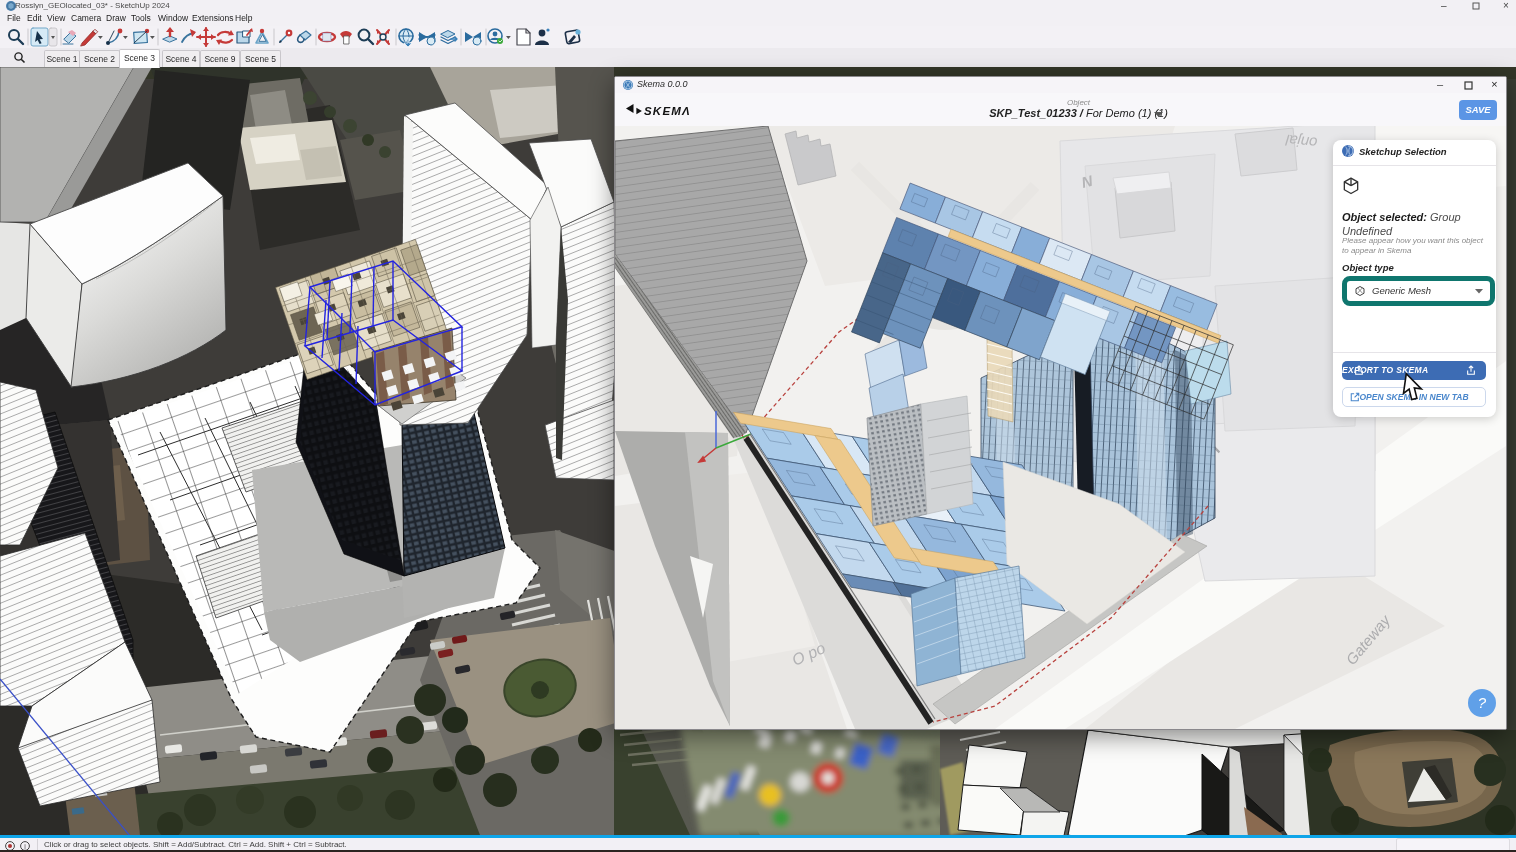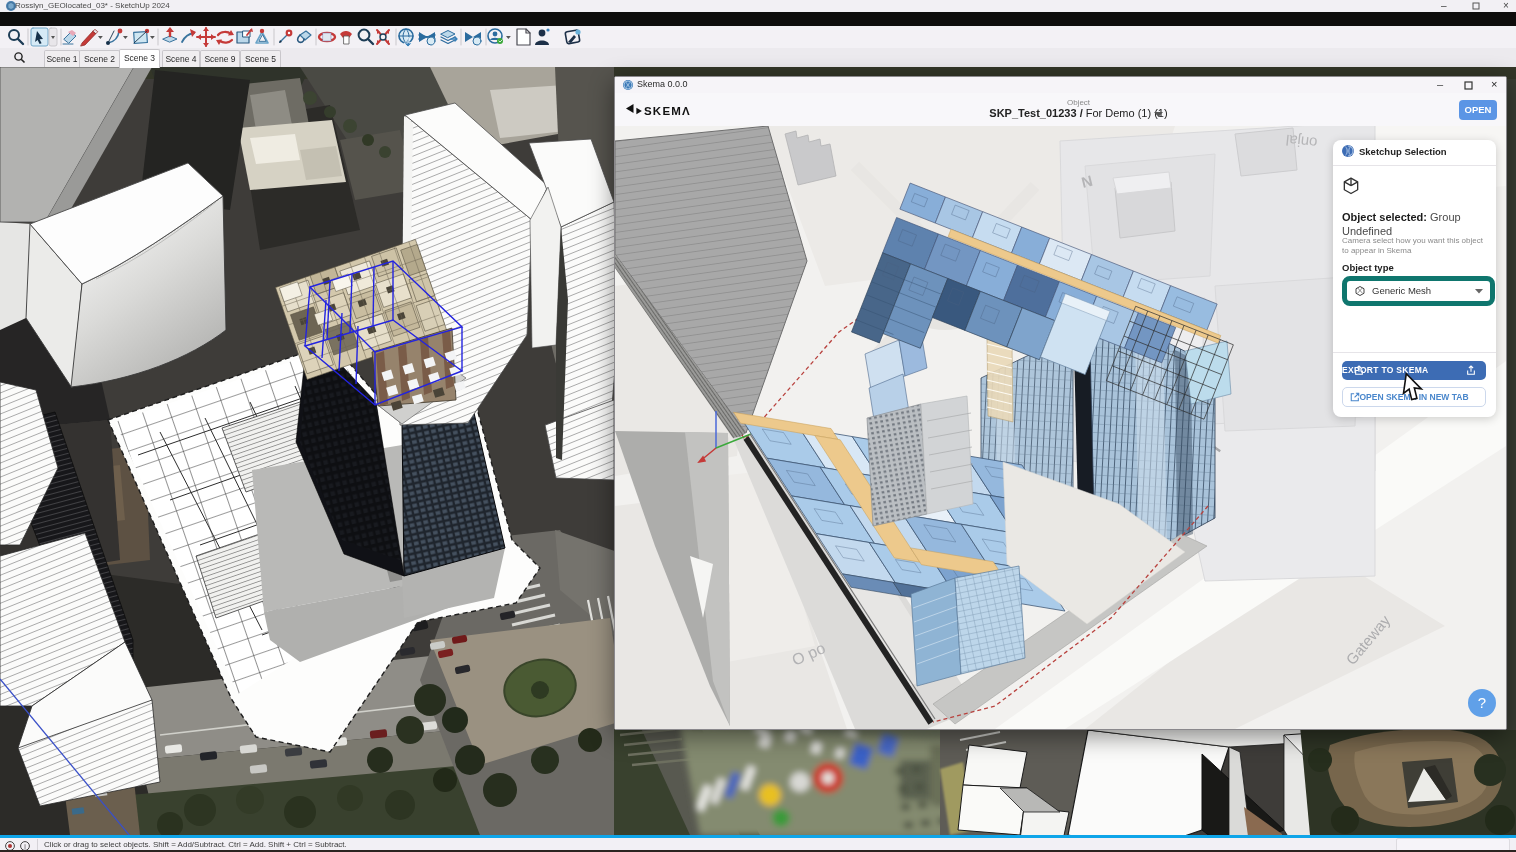--- a/index.html
+++ b/index.html
@@ -4,21 +4,21 @@
 #app{position:absolute;left:0;top:0;width:1516px;height:852px;}
 .titlebar{position:absolute;left:0;top:0;width:1516px;height:12px;background:#f2f0f4;}
 .titlebar .tt{position:absolute;left:15px;top:1px;font-size:8.5px;color:#4a4a4a;}
 .menubar{position:absolute;left:0;top:12px;width:1516px;height:14px;background:#f2f0f4;font-size:8.5px;color:#1c1c1c;}
 .menubar span{position:absolute;top:1px;}
 .toolbar{position:absolute;left:0;top:26px;width:1516px;height:22px;background:#f3f1f5;border-bottom:1px solid #dcdade;}
 .tabbar{position:absolute;left:0;top:48px;width:1516px;height:19px;background:#eceaee;border-bottom:1px solid #d7d5d9;}
 .tab{position:absolute;top:2px;height:16px;background:#f0eef0;border:1px solid #c9c7cb;border-bottom:none;font-size:8.5px;color:#2a2a2a;text-align:center;line-height:16px;border-radius:2px 2px 0 0;}
 .tab.active{background:#ffffff;top:1px;height:18px;z-index:2;}
 #vp{position:absolute;left:0;top:67px;width:1516px;height:768px;}
-#skema{position:absolute;left:614px;top:76px;width:893px;height:654px;background:#f2f1ef;border:1px solid #8a888c;border-radius:2px;box-shadow:0 6px 24px rgba(0,0,0,.45);box-sizing:border-box;overflow:hidden;}
+#skema{position:absolute;left:614px;top:76px;width:893px;height:654px;background:#f2f1ef;border:1px solid #8a888c;border-radius:2px;box-shadow:0 6px 24px rgba(0,0,0,.45);box-sizing:border-box;overflow:hidden;font-style:italic;}
 .sk-title{position:absolute;left:0;top:0;width:100%;height:16px;background:#f6f4f8;font-size:9px;color:#2a2a2a;}
 .sk-head{position:absolute;left:0;top:16px;width:100%;height:33px;background:#f8f7fa;border-bottom:1px solid #e3e1e5;padding-left:36px;}
 .sk-canvas{position:absolute;left:0;top:49px;width:891px;height:603px;}
 .sidebar{position:absolute;left:718px;top:63px;width:163px;height:277px;background:#fff;border-radius:8px;box-shadow:0 2px 10px rgba(0,0,0,.18);}
 .statusbar{position:absolute;left:0;top:835px;width:1516px;height:15px;background:#f2f0f5;border-top:3px solid #0ea5e9;font-size:8px;color:#3c3c3c;}
 .winbtn{position:absolute;color:#444;font-size:10px;}
 </style></head><body>
 <div id="app">
 
 <div class="titlebar">
@@ -27,20 +27,31 @@
         <path d="M2 3l3-1.5L8 3v4L5 8.5 2 7z" fill="#7aa8cc" stroke="#2a5a80" stroke-width=".5"></path>
       </svg>
  <span class="tt" style="font-size:8px">Rosslyn_GEOlocated_03* - SketchUp 2024</span>
  <span class="winbtn" style="left:1441px;top:0px">–</span>
  <svg style="position:absolute;left:1472px;top:2px" width="8" height="8">
         <rect x="1" y="1" width="6" height="6" fill="none" stroke="#555" stroke-width="1"></rect>
       </svg>
  <span class="winbtn" style="left:1503px;top:0px">×</span>
 </div>
 
+<div class="menubar">
+ <span style="left:7px">File</span>
+      <span style="left:27px">Edit</span>
+      <span style="left:47px">View</span>
+ <span style="left:71px">Camera</span>
+      <span style="left:106px">Draw</span>
+      <span style="left:131px">Tools</span>
+ <span style="left:158px">Window</span>
+      <span style="left:192px">Extensions</span>
+      <span style="left:235px">Help</span>
+</div>
 
 <div class="toolbar"><svg width="1516" height="22" id="tbicons">
 <g stroke-linecap="round" stroke-linejoin="round">
 
 <circle cx="14" cy="9" r="5" fill="none" stroke="#1d3d56" stroke-width="2"></circle>
           <line x1="18" y1="13" x2="23" y2="18" stroke="#1d3d56" stroke-width="2.4"></line>
 <line x1="28" y1="3" x2="28" y2="19" stroke="#c9c7cb" stroke-width="1"></line>
 
 <rect x="31" y="2" width="17" height="18" rx="2" fill="#d6eaf6" stroke="#72a7c8" stroke-width="1"></rect>
 <path d="M37 5l6 8-3.4.2 2 4-2 .8-2-4L35 16z" fill="#16314a"></path>
@@ -553,21 +564,21 @@
   <svg style="position:absolute;left:11px;top:9px" width="76" height="16" viewBox="0 0 76 16">
    <path d="M0 6.5L7.5 2v9L0 6.5z" fill="#111"></path>
    <path d="M10.5 9L16 5.8v6.4L10.5 9z" fill="#111" transform="rotate(180 13.2 9)"></path>
    <text x="18" y="12.5" font-size="11.5" font-weight="bold" letter-spacing="1.2" fill="#111" font-family="Liberation Sans,sans-serif">SKEMΛ</text>
   </svg>
   <div style="position:absolute;left:0;top:5px;width:100%;text-align:center;font-size:8px;color:#8a8a8a">Object</div>
   <div style="position:absolute;left:0;top:14px;width:100%;text-align:center;font-size:11px;color:#222"><b>SKP_Test_01233 /</b> For Demo (1) (1)</div>
   <svg style="position:absolute;left:539px;top:19px" width="9" height="6">
           <path d="M0 0l4.5 5L9 0z" fill="#555"></path>
         </svg>
-  <div style="position:absolute;left:844px;top:7px;width:38px;height:20px;background:#5b95e5;border-radius:4px;color:#fff;font-size:9.5px;font-weight:bold;text-align:center;line-height:20px">OPEN</div>
+  <div style="position:absolute;left:844px;top:7px;width:38px;height:20px;background:#5b95e5;border-radius:4px;color:#fff;font-size:9.5px;font-weight:bold;text-align:center;line-height:20px">SAVE</div>
  </div>
  <svg class="sk-canvas" viewBox="0 0 891 603" width="891" height="603">
  <defs>
   <pattern id="grayStripes" width="10" height="7.5" patternUnits="userSpaceOnUse" patternTransform="rotate(-8)">
    <rect width="10" height="7.5" fill="#a8a8a8"></rect>
             <line x1="0" y1="0" x2="10" y2="0" stroke="#8b8b8b" stroke-width="1.4"></line>
   </pattern>
   <pattern id="hatchGray" width="3" height="3" patternUnits="userSpaceOnUse" patternTransform="rotate(55)">
    <rect width="3" height="3" fill="#9a9a98"></rect>
             <line x1="0" y1="0" x2="3" y2="0" stroke="#4a4a48" stroke-width="1.2"></line>
@@ -758,21 +769,21 @@
           <circle cx="6" cy="6" r="6" fill="#3d6cb4"></circle>
           <path d="M6 1a5 5 0 010 10M3.5 1.8c2.2 1.4 2.2 7 0 8.4M8.5 1.8c-2.2 1.4-2.2 7 0 8.4" fill="none" stroke="#cfe0f2" stroke-width="0.8"></path>
         </svg>
   <div style="position:absolute;left:26px;top:6px;font-size:9.5px;font-weight:bold;color:#222">Sketchup Selection</div>
   <div style="position:absolute;left:0;top:25px;width:163px;height:1px;background:#e6e4e8"></div>
   <svg style="position:absolute;left:8px;top:36px" width="20" height="20" viewBox="0 0 24 24" fill="none" stroke="#333" stroke-width="1.6" stroke-linejoin="round">
           <path d="M12 2.5l8 4.5v9.5l-8 4.5-8-4.5V7z"></path>
           <path d="M12 2.5v9M12 11.5l8-4.5M12 11.5L4 7"></path>
         </svg>
   <div style="position:absolute;left:9px;top:70px;width:150px;font-size:11px;color:#4a4a4a;line-height:14px"><b style="color:#1a1a1a">Object selected:</b> Group<br>Undefined</div>
-  <div style="position:absolute;left:9px;top:96px;width:148px;font-size:8px;color:#8a8a8a;line-height:10px">Camera select how you want this object to appear in Skema</div>
+  <div style="position:absolute;left:9px;top:96px;width:148px;font-size:8px;color:#8a8a8a;line-height:10px">Please appear how you want this object to appear in Skema</div>
   <div style="position:absolute;left:9px;top:122px;font-size:9.5px;font-weight:bold;color:#222">Object type</div>
   <div style="position:absolute;left:9px;top:136px;width:143px;height:20px;border:5px solid #0f766e;border-radius:8px;background:#fff">
    <svg style="position:absolute;left:7px;top:4px" width="12" height="12" viewBox="0 0 24 24" fill="none" stroke="#444" stroke-width="2">
             <path d="M12 3l8 4.5v9L12 21l-8-4.5v-9z"></path>
             <path d="M7 5.5l10 11M17 5.5l-10 11" stroke-width="1.2"></path>
           </svg>
    <span style="position:absolute;left:25px;top:4px;font-size:9.5px;color:#333">Generic Mesh</span>
    <svg style="position:absolute;right:7px;top:8px" width="8" height="5">
             <path d="M0 0l4 4.5L8 0z" fill="#666"></path>
           </svg>

